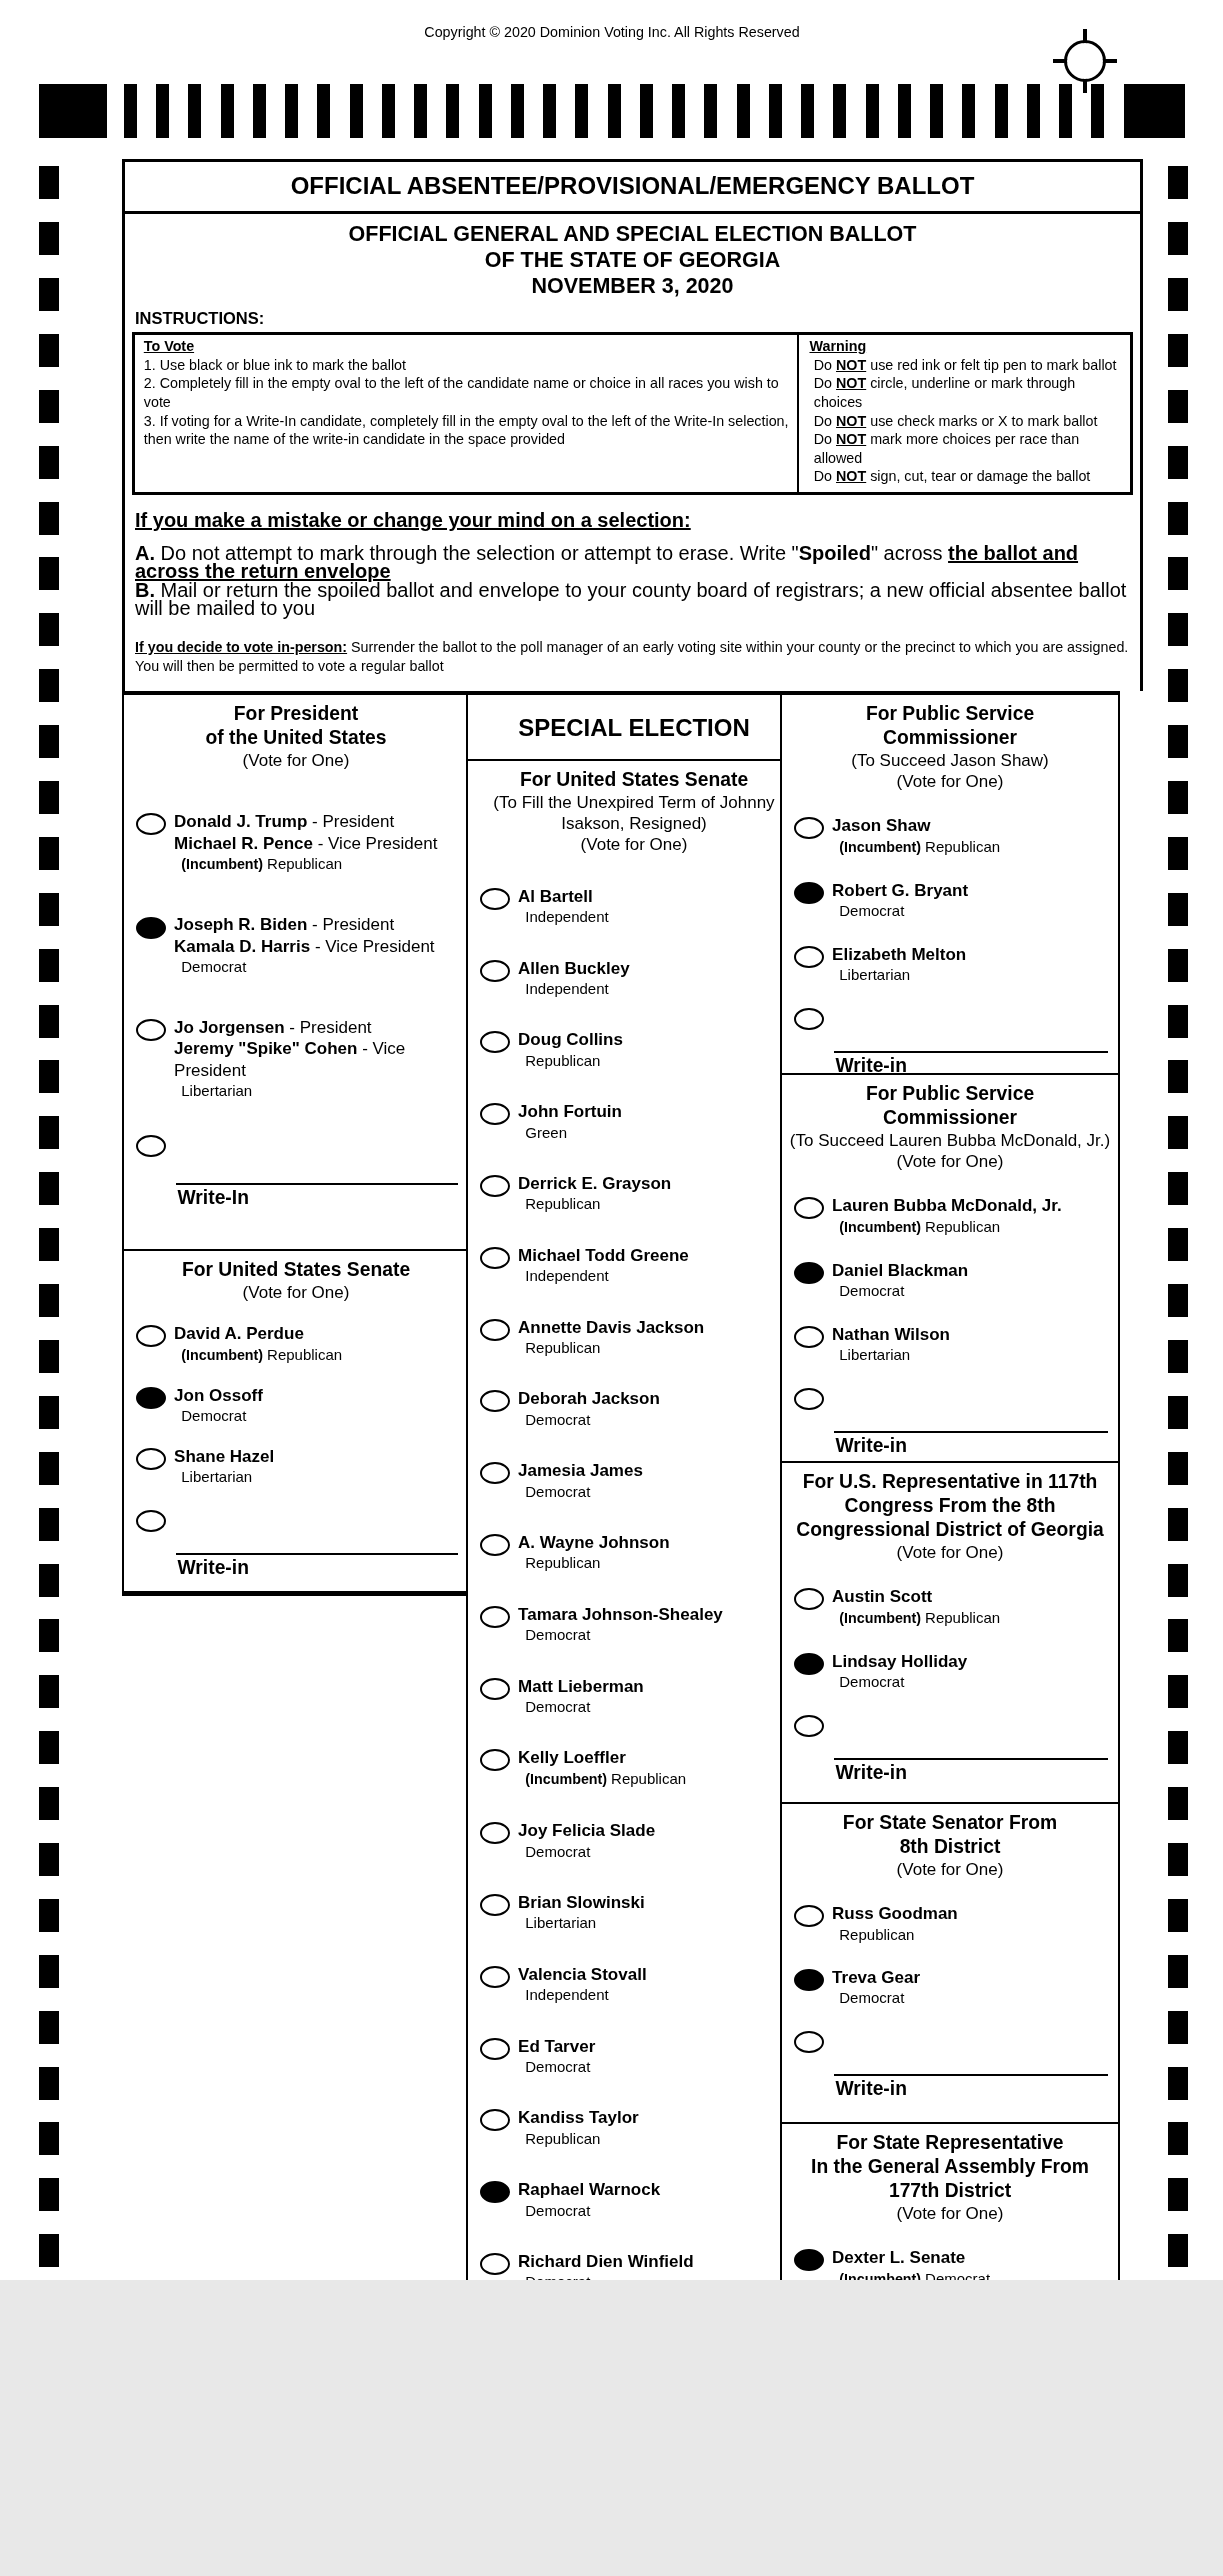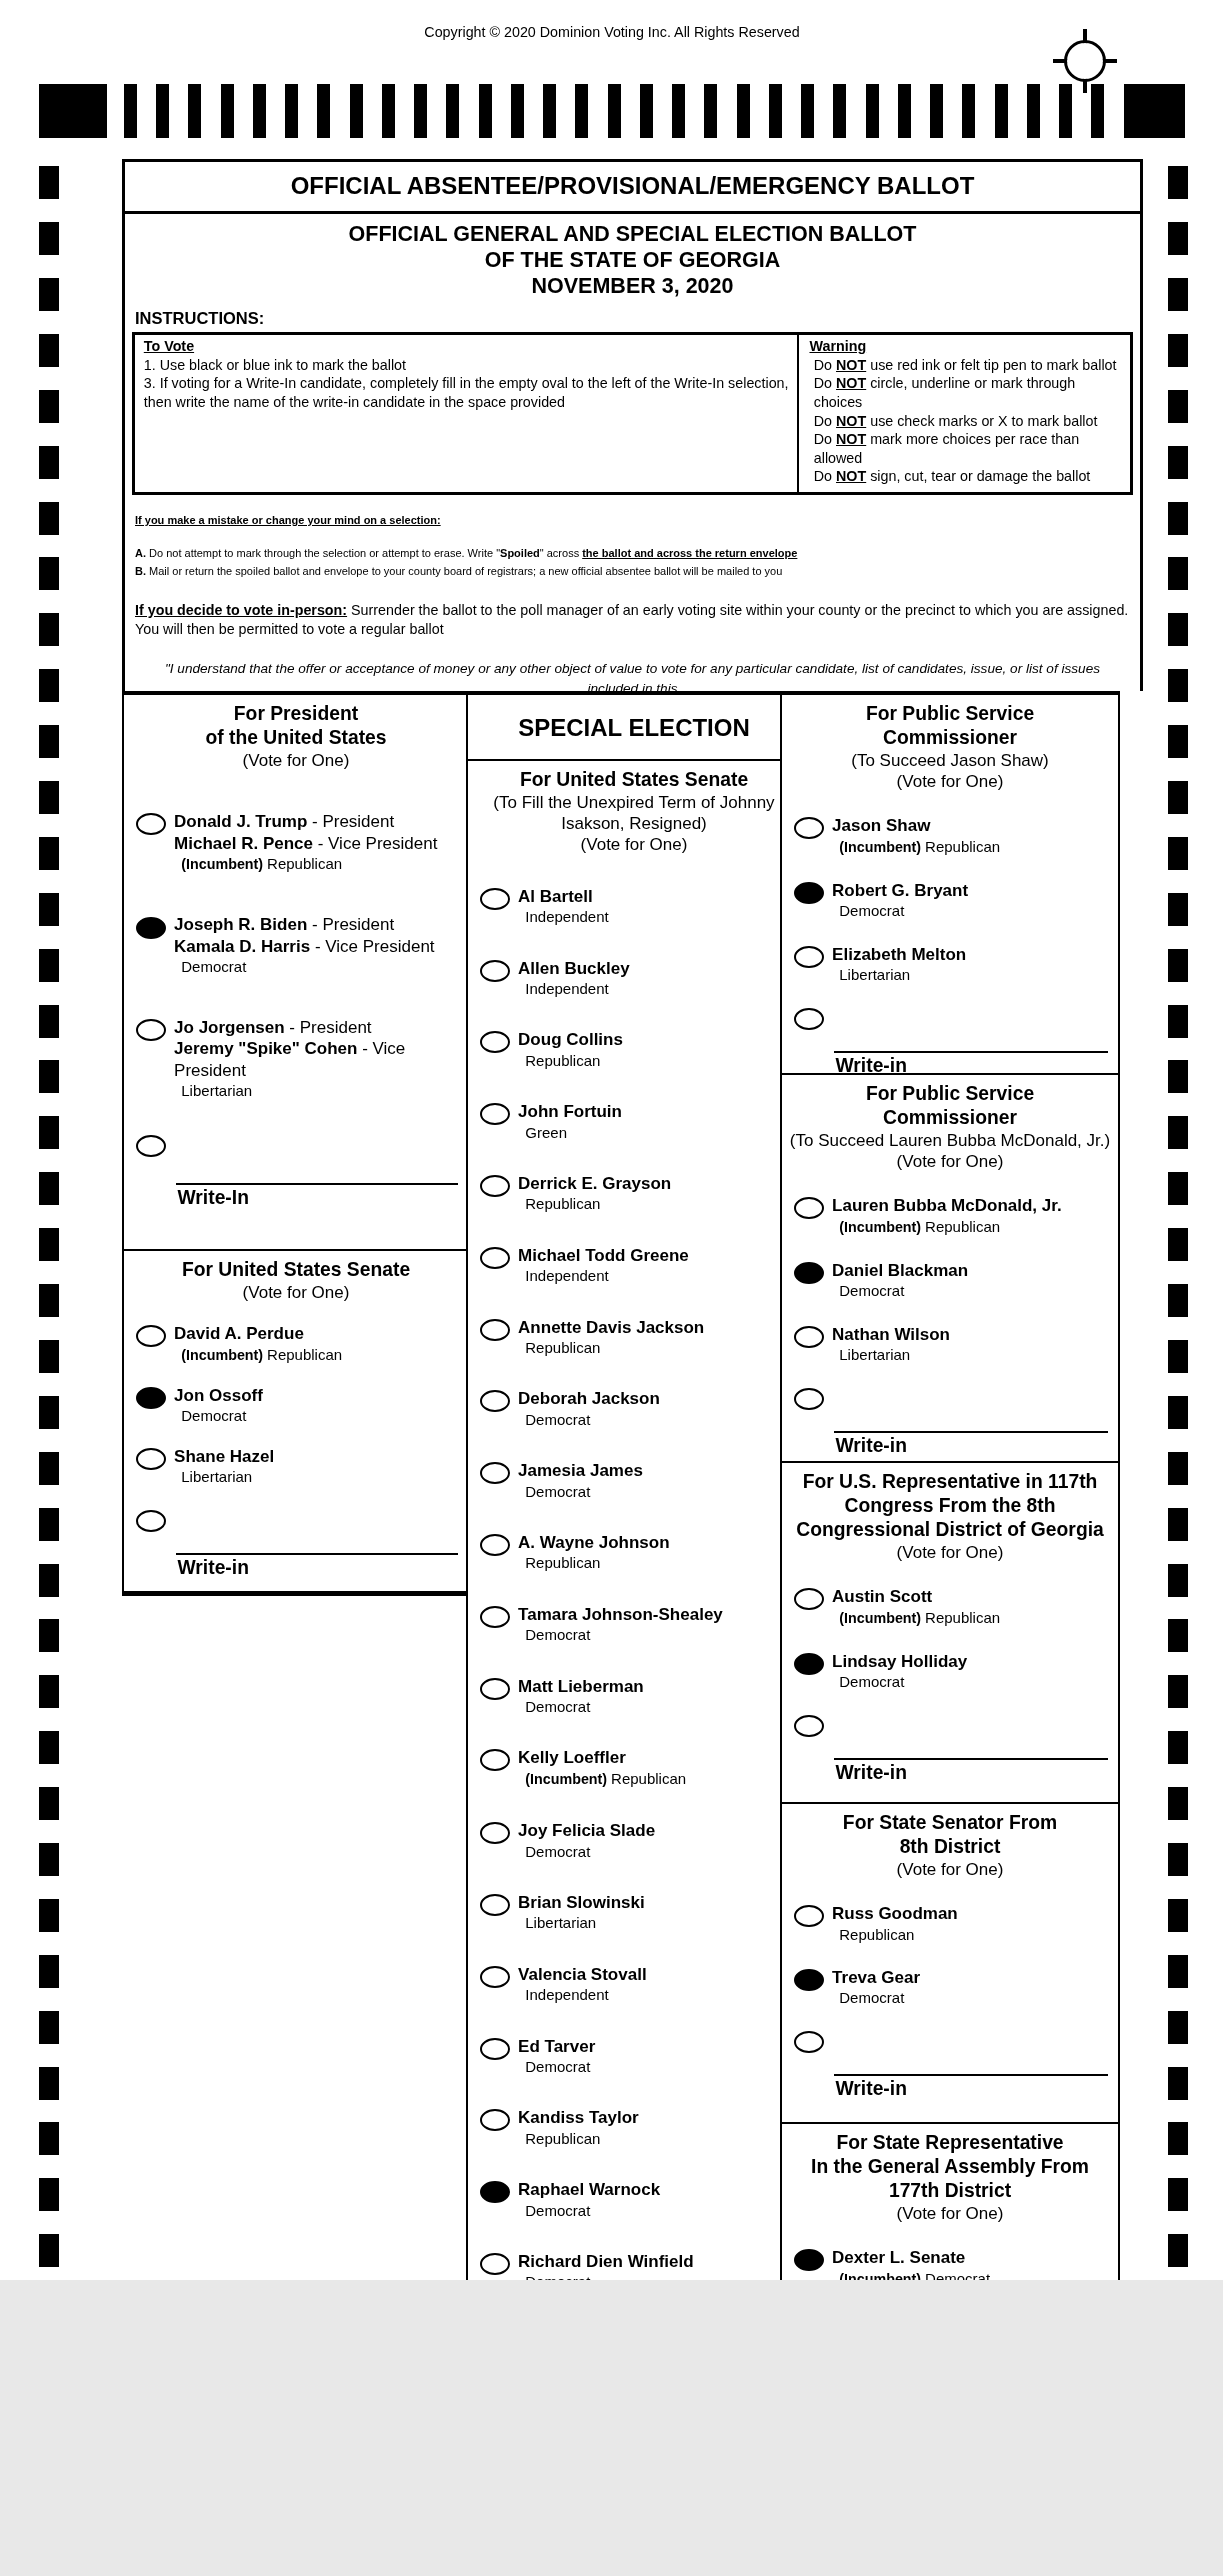--- a/index.html
+++ b/index.html
@@ -28,21 +28,21 @@
   .precincts{font-size:19.3px;font-weight:bold;margin-top:3.6px;}
   .type-sec{border-bottom:3.6px solid #000;text-align:center;padding:10px 0 10.7px;font-size:24px;font-weight:bold;}
   .title-sec{text-align:center;padding-top:7.2px;font-weight:bold;font-size:21.5px;line-height:26px;}
   .instr-label{font-size:16.5px;font-weight:bold;margin:10px 0 4.3px 10px;}
   .instr-box{border:3.6px solid #000;margin:0 7.2px;display:flex;font-size:14.3px;line-height:18.6px;}
   .instr-left{width:65%;border-right:2.9px solid #000;padding:2.1px 7.2px 5.7px 8.6px;}
   .instr-right{flex:1;padding:2.1px 7.2px 5.7px 10px;}
   .instr-title{font-weight:bold;text-decoration:underline;}
   .warn-item{padding-left:4.3px;}
   .u{text-decoration:underline;} .b{font-weight:bold;}
-  .mistake{margin:16px 10px 0;font-size:11px;line-height:18.6px;}
+  .mistake{margin:16px 10px 0;font-size:20px;line-height:18.6px;}
   .mistake-title{font-weight:bold;text-decoration:underline;margin-bottom:14.3px;}
   .inperson{margin:20px 10px 0;font-size:14.3px;line-height:19.3px;}
   .oath{margin:20px 16px 0;text-align:center;font-style:italic;font-size:13.6px;line-height:19.3px;}
 
   
   .col{position:absolute;top:691px;border:2.9px solid #000;border-top-width:4.3px;border-bottom-width:5px;
        box-sizing:border-box;background:#fff;}
   #col-left{left:122px;width:348px;height:905px;}
   #col-mid{left:466px;width:336px;height:1679px;}
   #col-right{left:780px;width:340px;height:1677px;}
@@ -218,20 +218,21 @@
       <div>OFFICIAL GENERAL AND SPECIAL ELECTION BALLOT</div>
       <div>OF THE STATE OF GEORGIA</div>
       <div>NOVEMBER 3, 2020</div>
     </div>
     <div class="instr-label">INSTRUCTIONS:</div>
     <div class="instr-box">
       <div class="instr-left">
         <div class="instr-title">To Vote</div>
         <div id="tovote-items">
             <div class="tv-item">1. Use black or blue ink to mark the ballot</div>
+            <div class="tv-item">2. Completely fill in the empty oval to the left of the candidate name or choice in all races you wish to vote</div>
             <div class="tv-item">3. If voting for a Write-In candidate, completely fill in the empty oval to the left of the Write-In selection, then write the name of the write-in candidate in the space provided</div>
           </div>
       </div>
       <div class="instr-right">
         <div class="instr-title">Warning</div>
         <div id="warning-items">
             <div class="warn-item"><span>Do </span><span class="b u">NOT</span><span> use red ink or felt tip pen to mark ballot</span></div>
             <div class="warn-item"><span>Do </span><span class="b u">NOT</span><span> circle, underline or mark through choices</span></div>
             <div class="warn-item"><span>Do </span><span class="b u">NOT</span><span> use check marks or X to mark ballot</span></div>
             <div class="warn-item"><span>Do </span><span class="b u">NOT</span><span> mark more choices per race than allowed</span></div>

